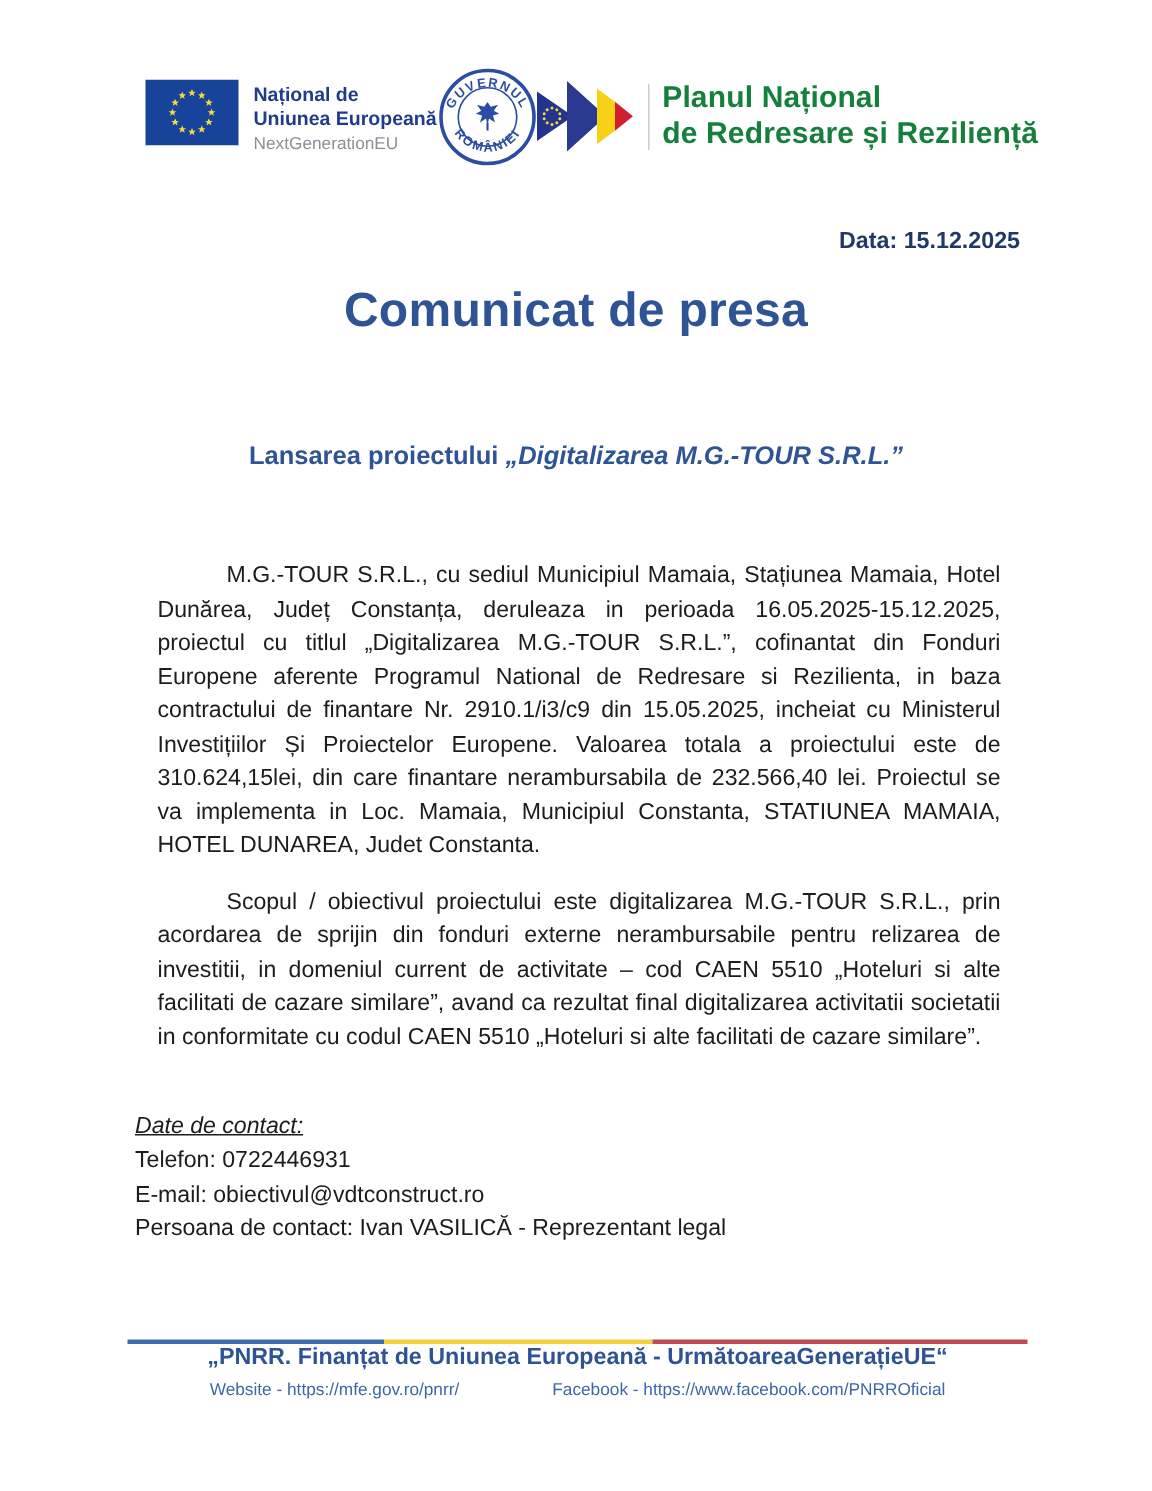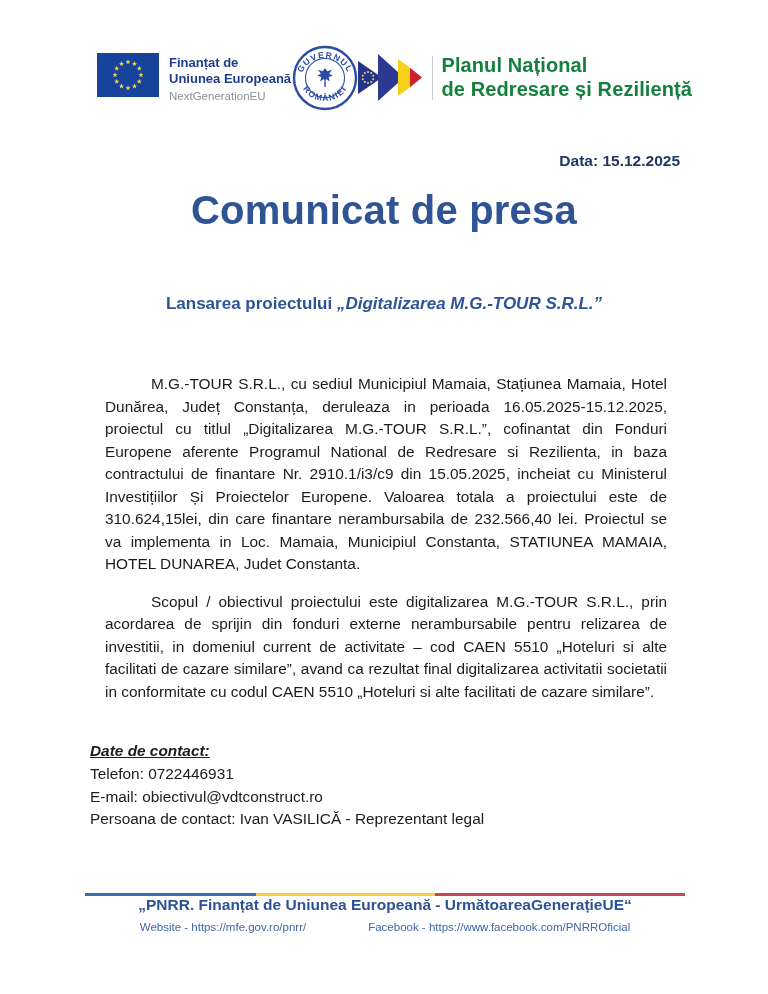--- a/index.html
+++ b/index.html
@@ -36,36 +36,36 @@
   .pnrr-logo{display:flex;align-items:center;gap:8px;}
   .pnrr-sep{width:1.5px;height:44px;background:#c8cdd6;}
   .pnrr-text{line-height:1.18;font-weight:bold;color:#15803d;font-size:20px;letter-spacing:.1px;}
   
   .date-line{
     position:absolute;top:152px;right:88px;
     font-weight:bold;color:var(--navy);font-size:15.5px;
   }
   .doc-title{
     position:absolute;top:188px;left:0;right:0;text-align:center;
-    font-weight:bold;color:var(--accent-blue);font-size:40px;letter-spacing:.2px;
+    font-weight:bold;color:var(--accent-blue);font-size:32px;letter-spacing:.2px;
   }
   .doc-subtitle{
     position:absolute;top:294px;left:0;right:0;text-align:center;
     font-weight:bold;color:var(--accent-blue);font-size:17px;
   }
   .doc-subtitle .quoted{font-style:italic;}
   .body-block{
     position:absolute;top:358px;left:90px;right:86px;
     color:var(--body-text);font-size:15.4px;line-height:22.5px;
   }
   .body-block p{
     text-align:justify;text-indent:46px;margin:15px;
   }
   .contact{margin-top:37px;line-height:22.8px;}
-  .contact-heading{font-weight:bold;font-style:italic;text-decoration:underline;margin-top:28px;}
+  .contact-heading{font-weight:normal;font-style:italic;text-decoration:underline;margin-top:28px;}
   
   .footer{position:absolute;top:893px;left:85px;right:83px;}
   .tricolor{display:flex;height:3px;}
   .tricolor .b{width:28.5%;background:var(--tri-blue);}
   .tricolor .y{width:29.8%;background:var(--tri-yellow);}
   .tricolor .r{width:41.7%;background:var(--tri-red);}
   .footer-slogan{
     text-align:center;font-weight:bold;
     color:#2E5395;font-size:15.5px;
   }
@@ -97,21 +97,21 @@
           <use href="#eu-star" transform="translate(37.5,33.26)"></use>
           <use href="#eu-star" transform="translate(31,35)"></use>
           <use href="#eu-star" transform="translate(24.5,33.26)"></use>
           <use href="#eu-star" transform="translate(19.74,28.5)"></use>
           <use href="#eu-star" transform="translate(18,22)"></use>
           <use href="#eu-star" transform="translate(19.74,15.5)"></use>
           <use href="#eu-star" transform="translate(24.5,10.74)"></use>
         </g>
       </svg>
       <div class="eu-text">
-        <div class="l1">Finanțat de</div>
+        <div class="l1">Național de</div>
         <div class="l2">Uniunea Europeană</div>
         <div class="l3">NextGenerationEU</div>
       </div>
     </div>
 
     <svg class="gov-seal" width="66" height="66" viewBox="0 0 66 66">
       <defs>
         <path id="seal-top-arc" d="M 8,38 A 25,25 0 0 1 58,38"></path>
         <path id="seal-bottom-arc" d="M 7,30 A 26,26 0 0 0 59,30"></path>
       </defs>

